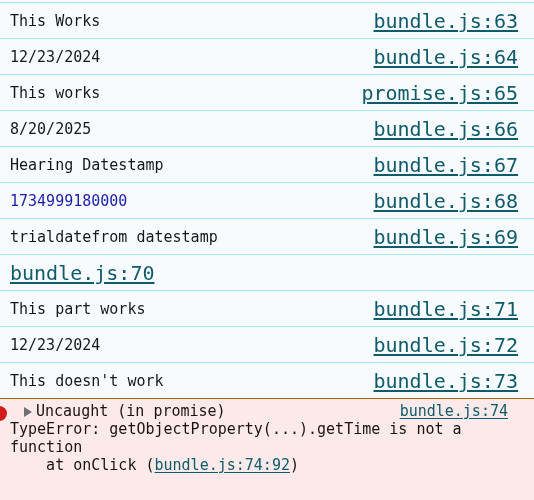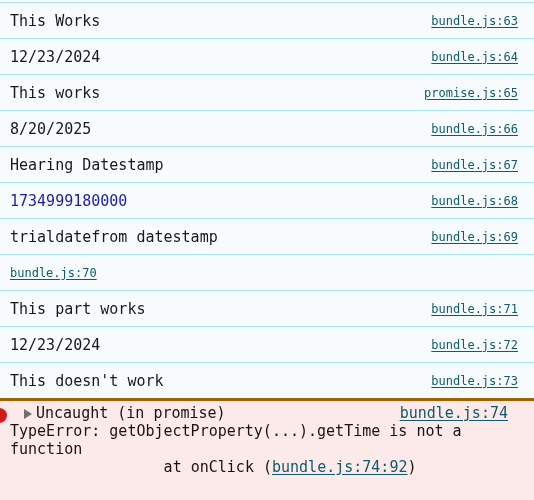--- a/index.html
+++ b/index.html
@@ -50,32 +50,32 @@
     line-height: 18px;
   }
   .row .msg.text   { color: #18181b; }
   .row .msg.number { color: #1d1da8; }
 
   .row .src {
     flex: 0 0 auto;
     color: #0f5b6a;
     text-decoration: underline;
     text-underline-offset: 2px;
-    font-size: 12px;
+    font-size: 20px;
     line-height: 18px;
     cursor: pointer;
     white-space: pre;
   }
 
   
   .error-block {
     position: relative;
     box-sizing: border-box;
     background: #fbeae9;
-    border-top: 3px solid #a16207;
+    border-top: 1px solid #a16207;
     padding: 3px 0 4px 0;
     min-height: 103px;
   }
   .error-head {
     position: relative;
     display: flex;
     align-items: flex-start;
     padding-left: 10px;
     padding-right: 26px;
   }
@@ -134,21 +134,20 @@
     padding-right: 22px;
     white-space: pre-wrap;
     word-break: break-word;
   }
   .err-stack {
     color: #1b1313;
     font-size: 15px;
     line-height: 18px;
     padding-left: 10px;
     white-space: pre;
-    text-align: center;
   }
   .err-stack .stack-link {
     color: #0f5b6a;
     text-decoration: underline;
     text-underline-offset: 2px;
     cursor: pointer;
   }
 </style>
 </head>
 <body>

